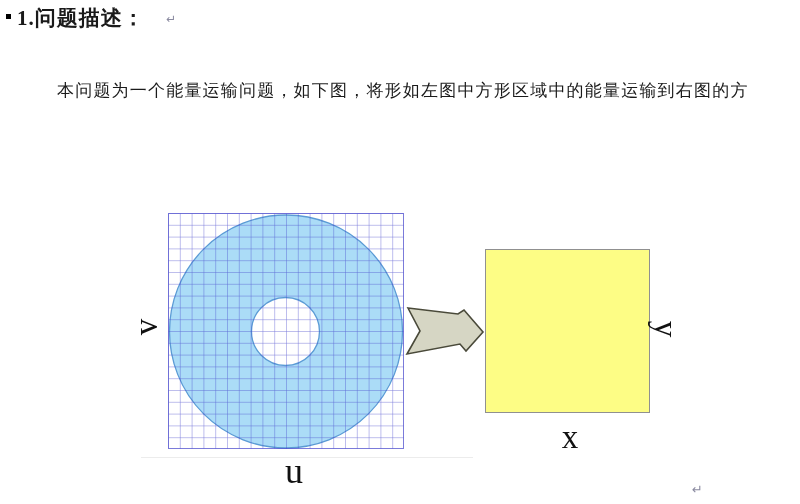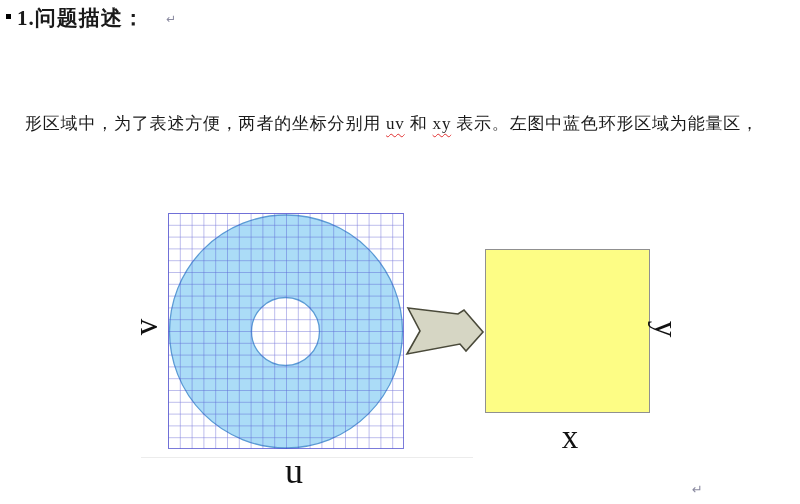--- a/index.html
+++ b/index.html
@@ -36,22 +36,22 @@
 </style>
 </head>
 <body>
 
 <div class="doc">
 
   <span class="abs bullet"></span>
   <div class="abs title">1.问题描述：</div>
   <span class="abs pmark t">↵</span>
 
+  <div class="abs line l1">本问题为一个能量运输问题，如下图，将形如左图中方形区域中的能量运输到右图的方</div>
 
-  <div class="abs line l2"><span>形区域中，为了表述方便，两者的坐标分别用 </span><span class="misspell">uv</span><span> 和 </span><span class="misspell">xy</span><span> 表示。左图中蓝色环形区域为能量区，</span></div>
 
 
   <svg class="abs" style="left:168px;top:213px;" width="236" height="236" viewBox="0 0 236 236">
     <defs>
       <pattern id="gp" width="11.8" height="11.8" patternUnits="userSpaceOnUse">
         <path d="M 11.8 0 L 0 0 0 11.8" fill="none" stroke-width="1" stroke="rgba(60,60,200,0.68)"></path>
       </pattern>
     </defs>
     <path fill-rule="evenodd" stroke-width="1.3" d="M 234.5 118.5 A 116.5 116.5 0 1 1 1.5 118.5 A 116.5 116.5 0 1 1 234.5 118.5 Z
              M 151.5 118.5 A 34 34 0 1 0 83.5 118.5 A 34 34 0 1 0 151.5 118.5 Z" fill="#abdcf7" stroke="#5b9bd5"></path>

